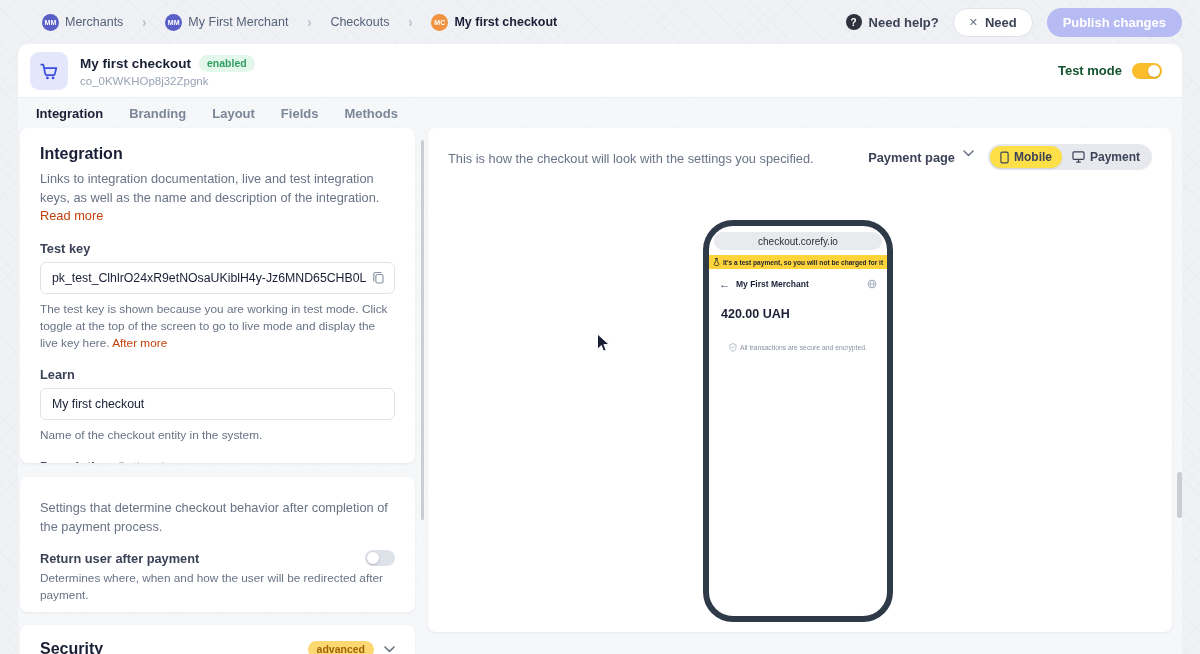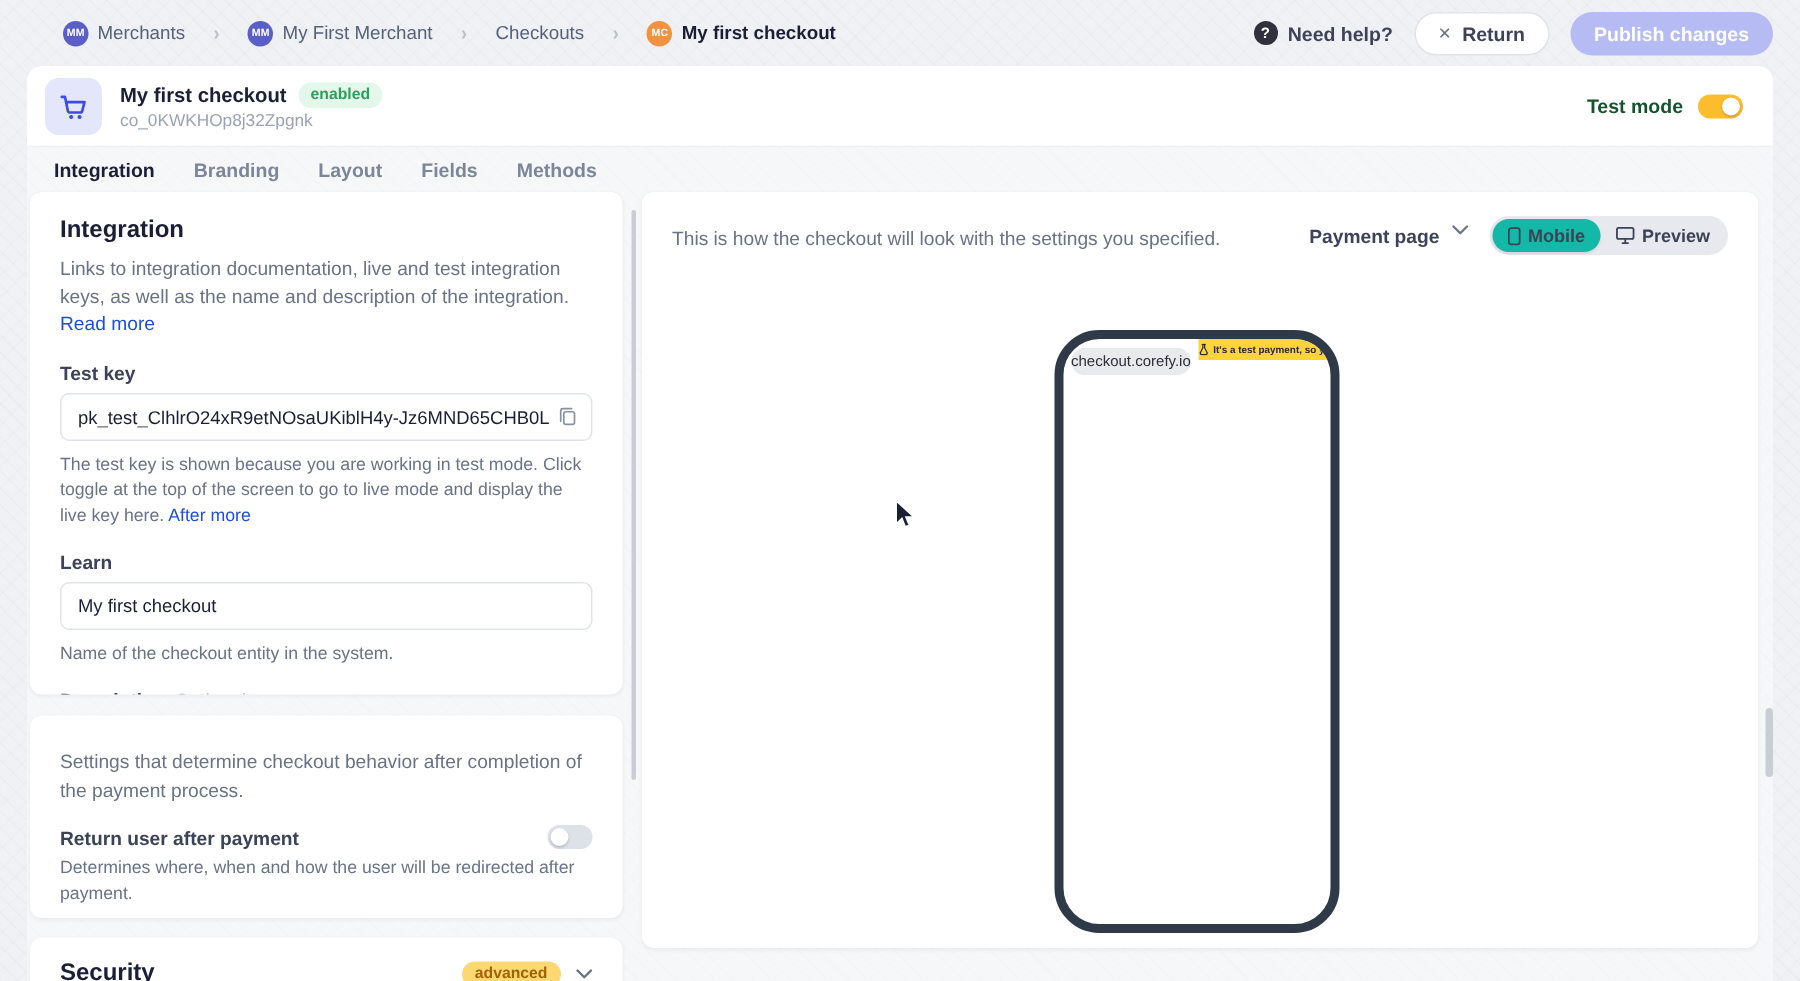--- a/index.html
+++ b/index.html
@@ -48,21 +48,21 @@
   .tab { font-size:13px; font-weight:bold; color:#7b8698; cursor:pointer; padding-bottom:9px; position:relative; }
   .tab.active { color:#1a1f36; }
   .tab.active::after { content:""; position:absolute; left:0; right:0; bottom:0; height:2.5px; background:#2e5bff; border-radius:2px; }
   
   .card { position:absolute; background:#fff; border-radius:8px; box-shadow:0 1px 3px rgba(40,50,70,.07); }
   .card-integration { left:2px; top:84px; width:395px; height:335px; padding:17px 20px; overflow:hidden; }
   .card-after { left:2px; top:433px; width:395px; height:135px; padding:15px 20px; overflow:hidden; }
   .card-security { left:2px; top:581px; width:395px; height:70px; padding:15px 20px; }
   .sec-title { font-size:16px; font-weight:bold; color:#1a1f36; }
   .sec-desc { font-size:12.8px; color:#697386; line-height:1.45; margin-top:7px; }
-  .link { color:#1d4ed8; cursor:pointer; }
+  .link { color:#c2410c; cursor:pointer; }
   .field-label { font-size:12.8px; font-weight:bold; color:#3c4257; margin-top:15px; display:flex; align-items:center; gap:6px; }
   .optional { color:#b4bbc7; font-weight:normal; }
   .input { margin-top:6px; position:relative; }
   .input input { width:100%; height:32px; border:1px solid #e0e4ea; border-radius:6px; padding:0 28px 0 11px; font-size:12.3px; color:#1a1f36; font-family:inherit; background:#fff; outline:none; }
   .input input::placeholder { color:#b4bbc7; }
   .input.plain input { padding-right:11px; }
   .copy-ic { position:absolute; right:9px; top:8px; cursor:pointer; }
   .help { font-size:11.8px; color:#697386; line-height:1.45; margin-top:7px; }
   .row-toggle { display:flex; align-items:center; justify-content:space-between; margin-top:14px; }
   .row-toggle .lbl { font-size:12.8px; font-weight:bold; color:#3c4257; }
@@ -74,24 +74,24 @@
   .page-scrollbar { position:absolute; right:-7px; top:344px; width:5px; height:46px; background:#c9cdd4; border-radius:3px; }
   
   .card-preview { left:410px; top:84px; width:744px; height:504px; padding:16px 20px; }
   .prev-head { display:flex; align-items:flex-start; }
   .prev-title { font-size:15px; font-weight:bold; }
   .prev-desc { font-size:12.8px; color:#697386; margin-top:7px; }
   .prev-controls { margin-left:auto; display:flex; align-items:center; gap:14px; }
   .page-select { display:flex; gap:8px; font-size:12.8px; font-weight:bold; color:#3c4257; cursor:pointer; }
   .seg { display:flex; background:#e7e9ee; border-radius:14px; padding:2px; }
   .seg-btn { display:flex; align-items:center; gap:5px; font-size:12px; font-weight:bold; color:#3c4257; padding:4px 10px; border-radius:12px; cursor:pointer; }
-  .seg-btn.sel { background:#14b8a6; box-shadow:0 1px 2px rgba(0,0,0,.1);justify-content:center; }
+  .seg-btn.sel { background:#fde047; box-shadow:0 1px 2px rgba(0,0,0,.1);justify-content:center; }
   
   .phone { position:absolute; left:275px; top:92px; width:190px; height:402px; border:6px solid #2e3a48; border-radius:30px; background:#fff; overflow:hidden; }
-  .phone-inner { width:100%; height:100%; border-radius:23px; overflow:hidden; display:flex; flex-direction:row; }
+  .phone-inner { width:100%; height:100%; border-radius:23px; overflow:hidden; display:flex; flex-direction:column; }
   .url-wrap { padding:6px 5px 5px; }
   .url-pill { height:18px; background:#e8eaed; border-radius:9px; display:flex; align-items:center; justify-content:center; font-size:10px; color:#2a2f3a; }
   .test-banner { background:#ffd43b; height:14px; display:flex; align-items:center; justify-content:center; gap:3px; font-size:6.6px; font-weight:bold; color:#23272f; white-space:nowrap; }
   .ph-header { display:flex; align-items:center; padding:9px 10px 0; gap:6px; }
   .back-arrow { font-size:11px; color:#3c4257; }
   .merchant { font-size:8.5px; font-weight:bold; color:#1a1f36; }
   .globe { margin-left:auto; display:flex; }
   .amount { font-size:12.5px; font-weight:bold; color:#1a1f36; padding:17px 12px 0; }
   .secure { display:flex; align-items:center; justify-content:center; gap:3px; font-size:6.8px; color:#8a93a2; margin-top:22px; }
   
@@ -121,21 +121,21 @@
       <span>My first checkout</span>
     </span>
   </div>
   <div class="topbar-actions">
     <span class="need-help">
       <span class="q-icon">?</span>
       <span>Need help?</span>
     </span>
     <button class="btn-close">
       <span class="x">✕</span>
-      <span>Return</span>
+      <span>Need</span>
     </button>
     <button class="btn-publish" disabled="">Publish changes</button>
   </div>
 </div>
 
 <div class="main">
 
   <div class="header-card">
     <div class="cart-tile">
       <svg width="22" height="22" viewBox="0 0 24 24">
@@ -238,21 +238,21 @@
             <svg width="9" height="13" viewBox="0 0 10 14">
                 <rect x="1" y="1" width="8" height="12" rx="1.6" stroke="#3c4257" stroke-width="1.3" fill="none"></rect>
               </svg>
             <span>Mobile</span>
           </span>
           <span class="seg-btn">
             <svg width="13" height="12" viewBox="0 0 14 13">
                 <rect x="1" y="1" width="12" height="8" rx="1.2" stroke="#3c4257" stroke-width="1.3" fill="none"></rect>
                 <path d="M5 12h4M7 9.5V12" stroke="#3c4257" stroke-width="1.3" stroke-linecap="round"></path>
               </svg>
-            <span>Preview</span>
+            <span>Payment</span>
           </span>
         </span>
       </div>
     </div>
 
     <div class="phone">
       <div class="phone-inner">
         <div class="url-wrap">
           <div class="url-pill">checkout.corefy.io</div>
         </div>

